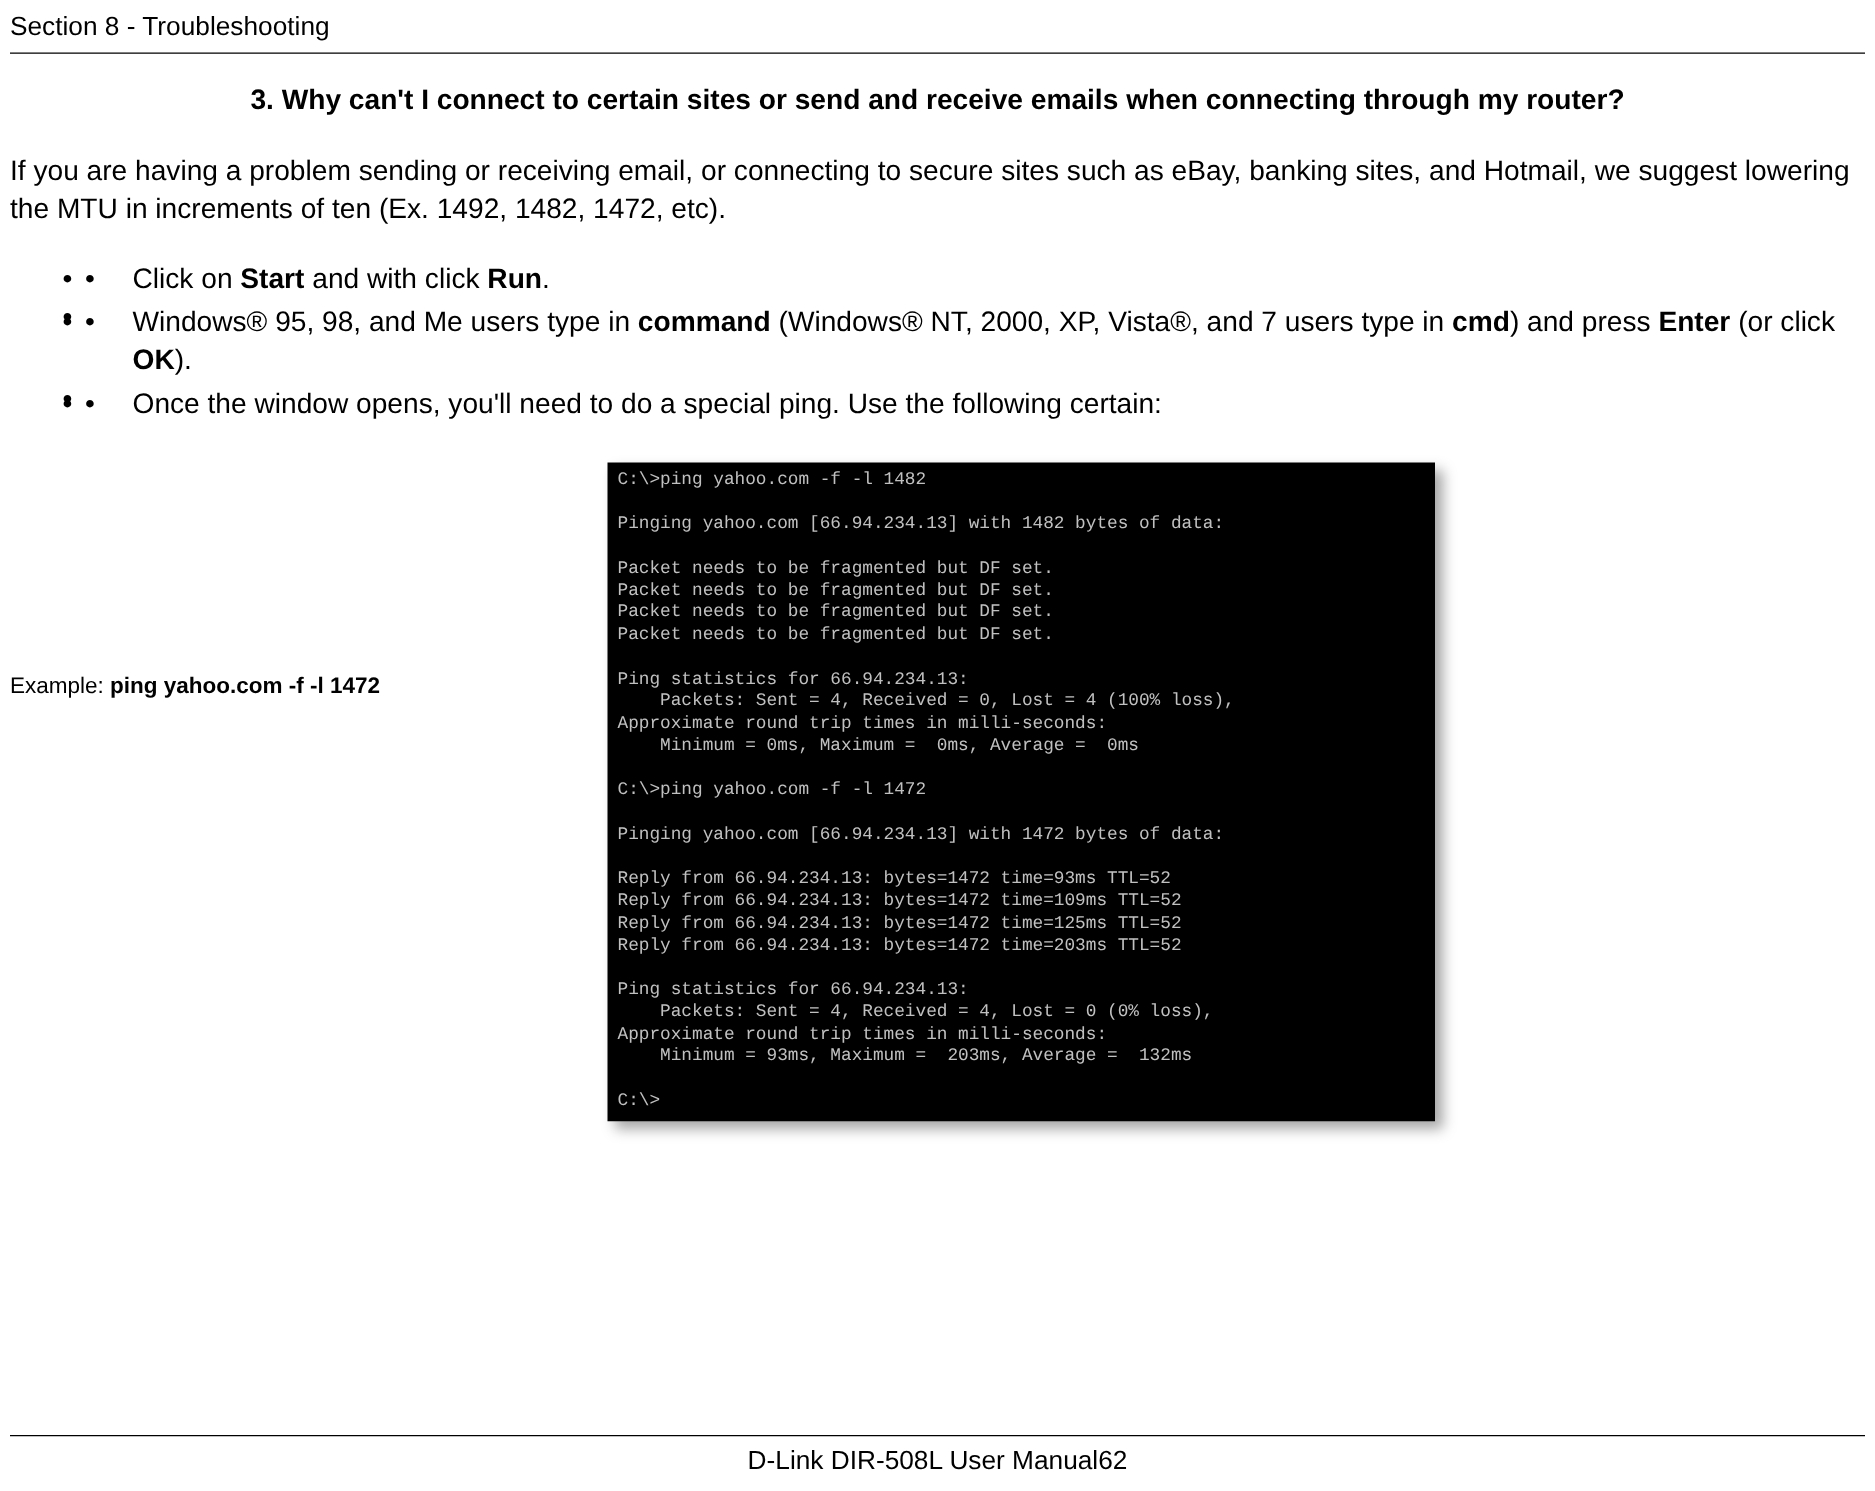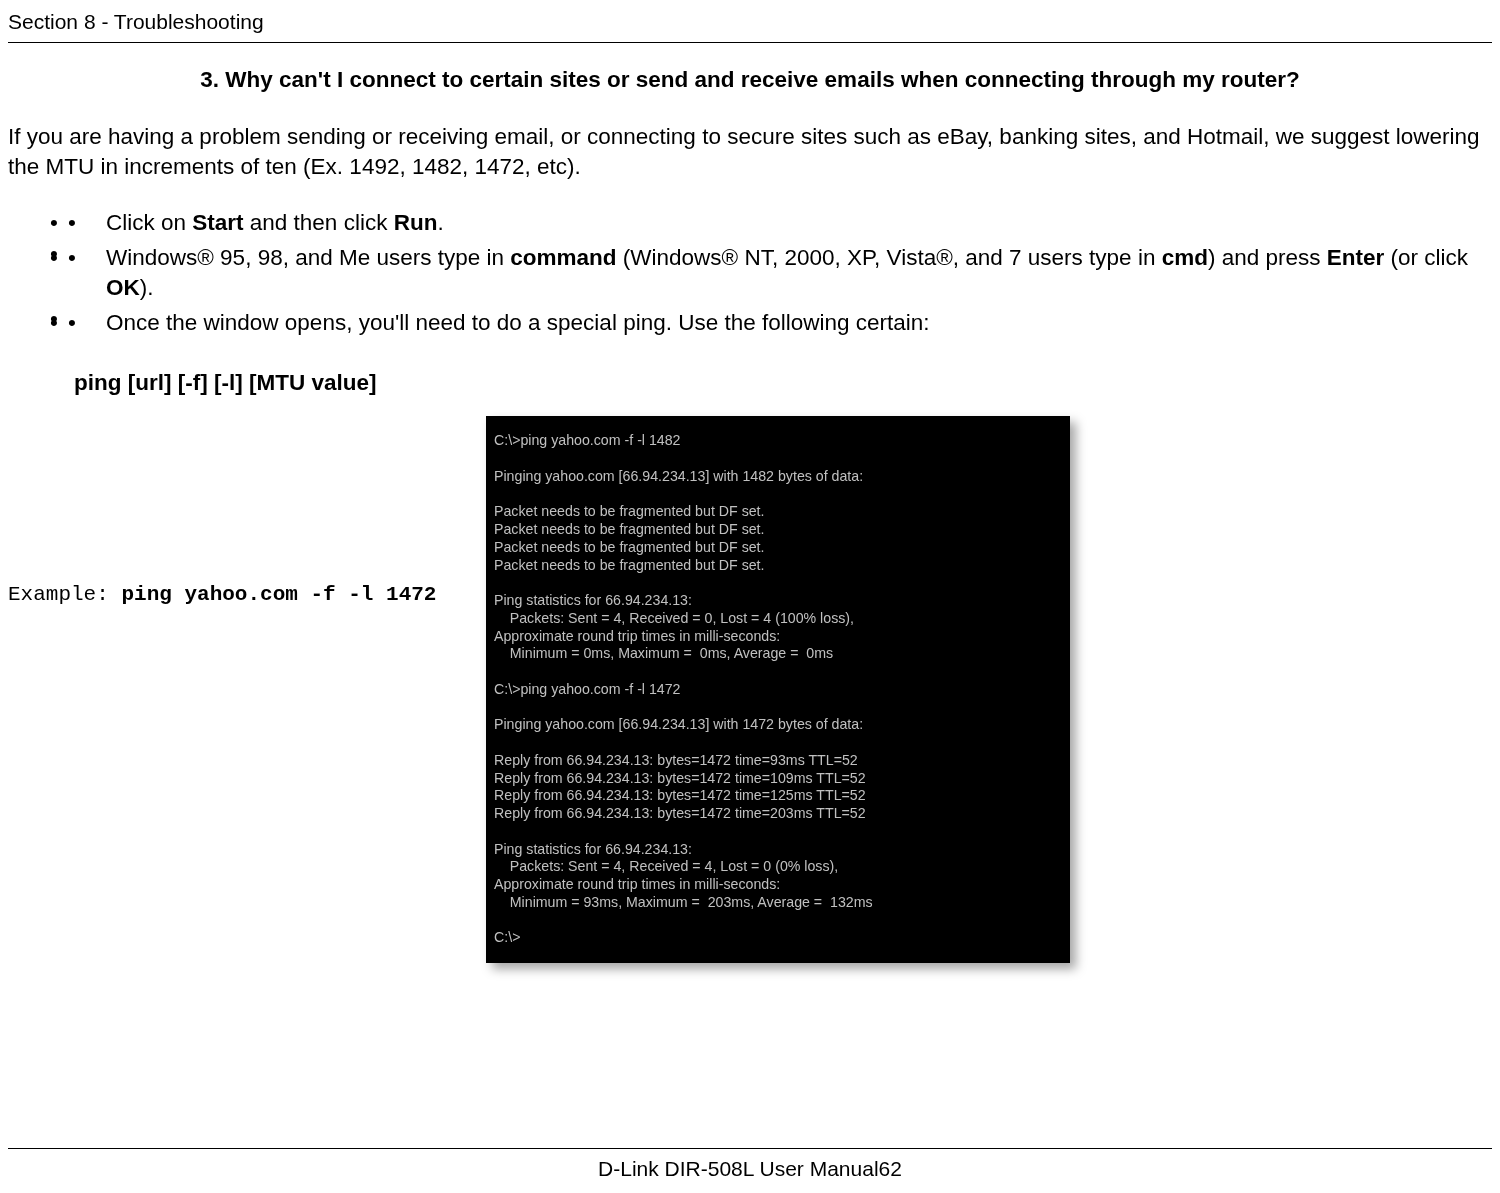--- a/index.html
+++ b/index.html
@@ -61,34 +61,34 @@
   }
   .row-block {
     display: flex;
     align-items: flex-start;
     margin-top: 0px;
   }
   .example-col {
     width: 478px;
     padding-top: 180px;
   }
-  .example-text { font-size: 21px; font-family: Liberation Mono, monospace; }
+  .example-text { font-size: 18px; }
   .terminal-wrap {
     margin-left: 0px;
     margin-top: 18px;
   }
   .terminal {
     background: #000;
     color: #c0c0c0;
-    font-family: Liberation Sans, sans-serif;
+    font-family: Liberation Mono, monospace;
     font-size: 14.2px;
     line-height: 1.25;
     white-space: pre;
-    padding: 16px 8px;
-    width: 584px;
+    padding: 6px 8px;
+    width: 662px;
     box-shadow: 6px 6px 10px rgba(0,0,0,0.35);
   }
   .footer {
     position: absolute;
     bottom: 10px;
     left: 8px;
     right: 8px;
     border-top: 1.5px solid #000;
     padding-top: 6px;
     display: flex;
@@ -107,35 +107,34 @@
 <div class="content">
 
   <div class="question">3. Why can't I connect to certain sites or send and receive emails when connecting through my router?</div>
 
   <div class="para">If you are having a problem sending or receiving email, or connecting to secure sites such as eBay, banking sites, and Hotmail, we suggest lowering the MTU in increments of ten (Ex. 1492, 1482, 1472, etc).</div>
 
 
   <ul class="bullets">
     <li class="main">
       <span class="inner-dot">•</span>
-      <span>Click on </span><b>Start</b><span> and then click </span><b>Run</b><span>.</span>
+      <span>Click on </span><b>Start</b><span> and with click </span><b>Run</b><span>.</span>
     </li>
     <li class="main spacer"></li>
     <li class="main">
       <span class="inner-dot">•</span>
       <span>Windows® 95, 98, and Me users type in </span><b>command</b><span> (Windows® NT, 2000, XP, Vista®, and 7 users type in </span><b>cmd</b><span>) and press </span><b>Enter</b><span> (or click </span><b>OK</b><span>).</span>
     </li>
     <li class="main spacer"></li>
     <li class="main">
       <span class="inner-dot">•</span>
       <span>Once the window opens, you'll need to do a special ping. Use the following certain:</span>
     </li>
   </ul>
 
-  <div class="syntax">ping [url] [-f] [-l] [MTU value]</div>
 
   <div class="row-block">
     <div class="example-col">
       <span class="example-text">Example: </span><b class="example-text">ping yahoo.com -f -l 1472</b>
     </div>
     <div class="terminal-wrap">
       <div class="terminal">C:\&gt;ping yahoo.com -f -l 1482
 
 Pinging yahoo.com [66.94.234.13] with 1482 bytes of data:
 

